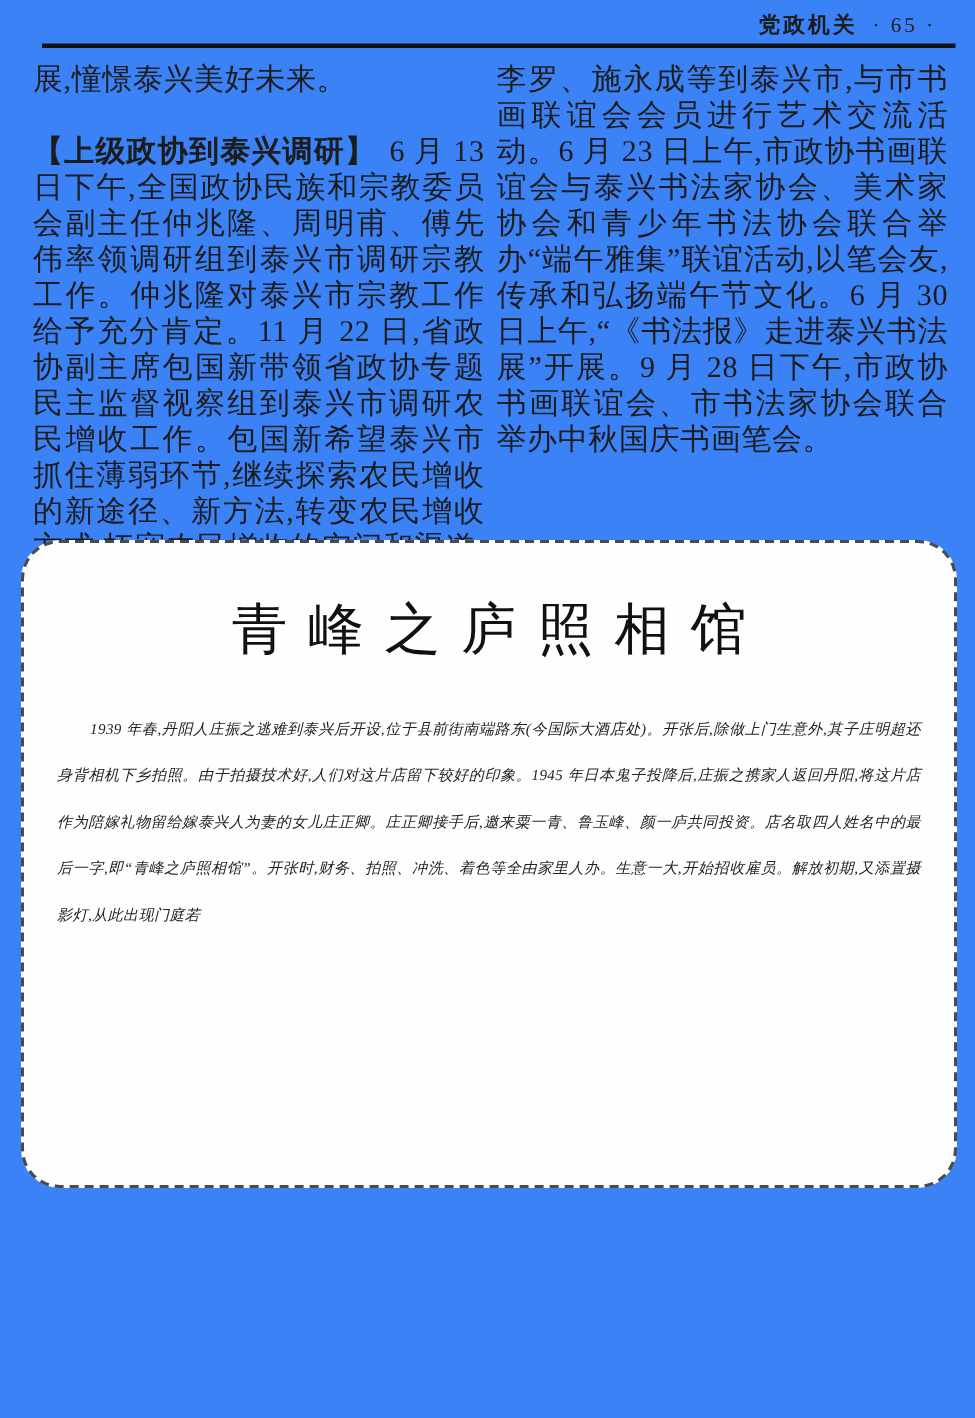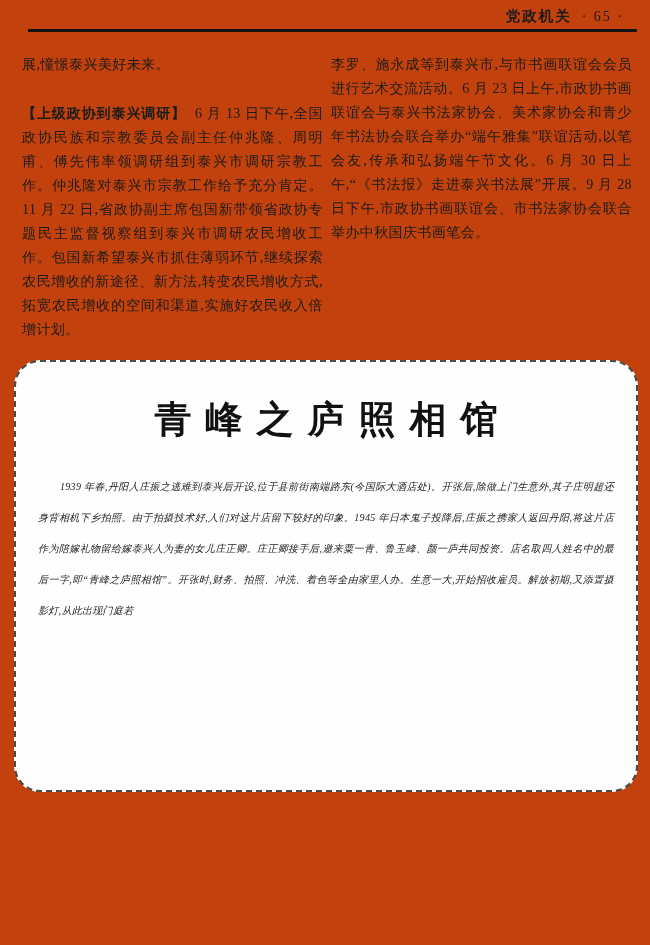--- a/index.html
+++ b/index.html
@@ -3,21 +3,21 @@
 <meta charset="utf-8">
 <style>
   html, body { margin: 0; padding: 0; }
   body {
     width: 650px; height: 945px;
     background: #ffffff;
     font-family: "Liberation Serif", "DejaVu Serif", serif;
     color: #1c1c1c;
     overflow: hidden;
   }
-  .page { position: relative; width: 650px; height: 945px; background: #c2410c; }
+  .page { position: relative; width: 650px; height: 945px; background: #3b82f6; }
 
   
   .running-head {
     position: absolute; top: 7px; right: 26px;
     white-space: nowrap;
   }
   .running-head .section {
     font-family: "Liberation Sans", "DejaVu Sans", sans-serif;
     font-weight: bold; font-size: 14.5px; letter-spacing: 2px;
   }
@@ -25,23 +25,23 @@
     font-family: "Liberation Serif", "DejaVu Serif", serif;
     font-size: 14px; margin-left: 10px; letter-spacing: 2px;
   }
   .head-rule {
     position: absolute; top: 29px; left: 28px; width: 609px; height: 3px;
     background: #121212;
   }
 
   
   .col {
-    position: absolute; top: 53px;
+    position: absolute; top: 41px;
     text-align: justify;
-    font-size: 14px; line-height: 24px;
+    font-size: 20px; line-height: 24px;
     letter-spacing: 0.4px;
   }
   .col-left  { left: 22px;  width: 301px; }
   .col-right { left: 331px; width: 301px; }
   .col p { margin: 0; }
   .col p.entry { margin-top: 24px; }
   .entry-label {
     font-family: "Liberation Sans", "DejaVu Sans", sans-serif;
     font-weight: bold; margin-right: 9px; letter-spacing: 0.5px;
   }
@@ -52,21 +52,21 @@
     position: absolute; left: 14px; top: 360px;
     width: 620px; height: 428px;
     border: 2px dashed #4a4a4a;
     border-radius: 26px;
     background: #fefefe;
   }
   .ad-title {
     margin-top: 33px;
     text-align: center;
     font-family: "DejaVu Serif", "Liberation Serif", serif;
-    font-weight: bold;
+    font-weight: normal;
     font-size: 37px;
     letter-spacing: 14px;
     text-indent: 14px; 
     color: #111;
   }
   .ad-cols {
     display: flex; gap: 14px;
     padding: 26px 22px 0 22px;
   }
   .ad-col {

